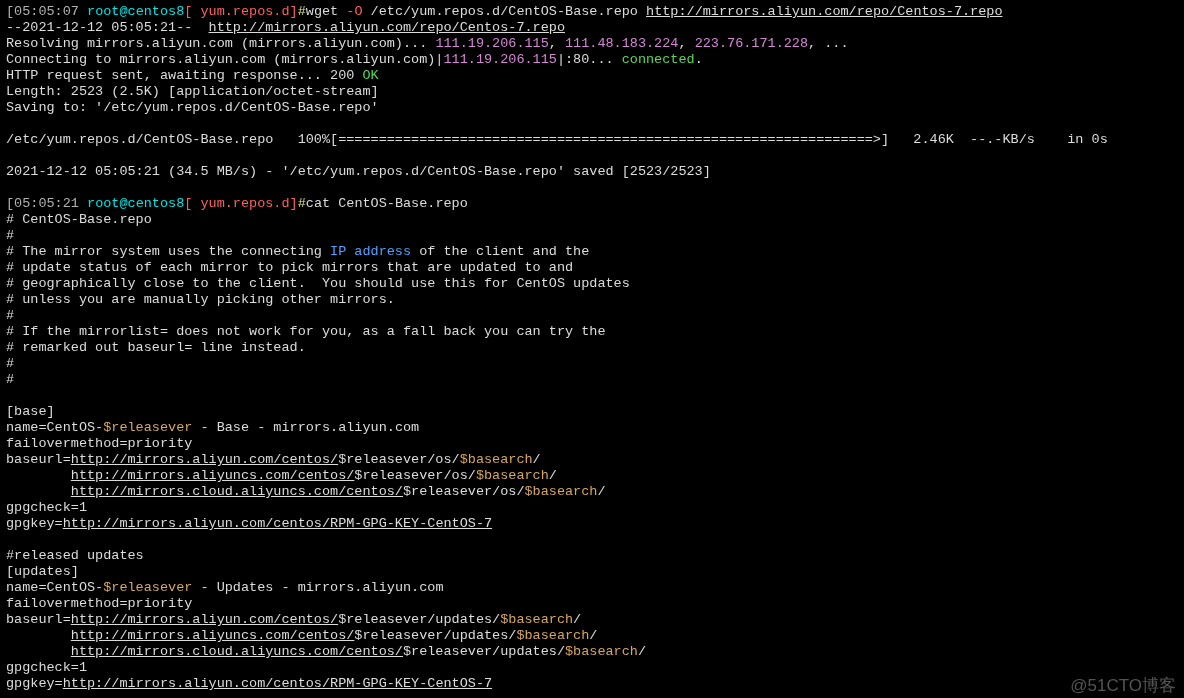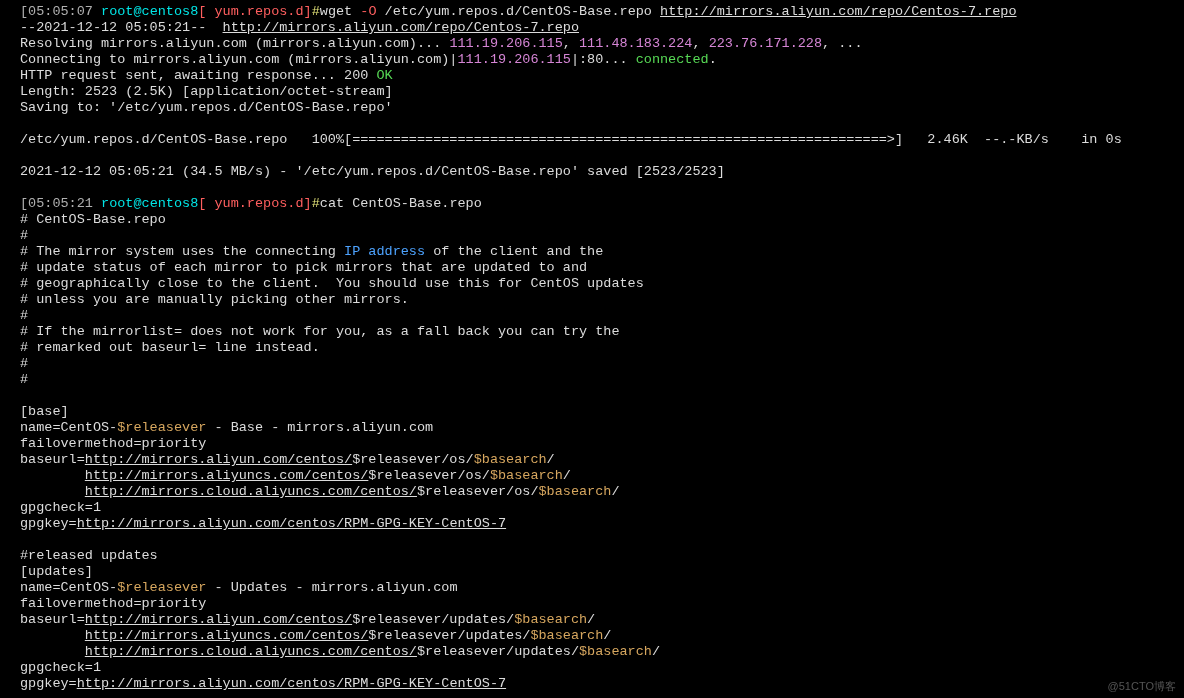--- a/index.html
+++ b/index.html
@@ -9,39 +9,39 @@
     color: #dcdcdc;
     font-family: "Consolas", "Courier New", monospace;
     font-size: 13.5px;
     line-height: 16px;
     width: 1184px;
     height: 698px;
     overflow: hidden;
   }
   pre {
     margin: 0;
-    padding: 4px 20px;
+    padding: 4px 6px;
     white-space: pre;
     font-family: inherit;
   }
   .grey   { color: #b0b0b0; }
   .cyan   { color: #00e5e6; }
   .red    { color: #ff5f5f; }
   .yellow { color: #e5e57a; }
   .magenta{ color: #d585d5; }
   .green  { color: #57d955; }
   .blue   { color: #4da3ff; }
   .orange { color: #d7a75f; }
   .link   { text-decoration: underline; }
   .watermark {
     position: absolute;
     right: 8px;
     bottom: 4px;
     color: #555;
-    font-size: 11px;
+    font-size: 17px;
     font-family: sans-serif;
   }
 </style>
 </head>
 <body>
 
 <pre><span><span class="grey">[05:05:07</span> <span class="cyan">root@centos8</span><span class="red">[ yum.repos.d]</span><span class="yellow">#</span><span>wget </span><span class="red">-O</span><span> /etc/yum.repos.d/CentOS-Base.repo </span><span class="link">http://mirrors.aliyun.com/repo/Centos-7.repo</span></span>
 <span><span>--2021-12-12 05:05:21--  </span><span class="link">http://mirrors.aliyun.com/repo/Centos-7.repo</span></span>
 <span><span>Resolving mirrors.aliyun.com (mirrors.aliyun.com)... </span><span class="magenta">111.19.206.115</span><span>, </span><span class="magenta">111.48.183.224</span><span>, </span><span class="magenta">223.76.171.228</span><span>, ...</span></span>
 <span><span>Connecting to mirrors.aliyun.com (mirrors.aliyun.com)|</span><span class="magenta">111.19.206.115</span><span>|:80... </span><span class="green">connected</span><span>.</span></span>

